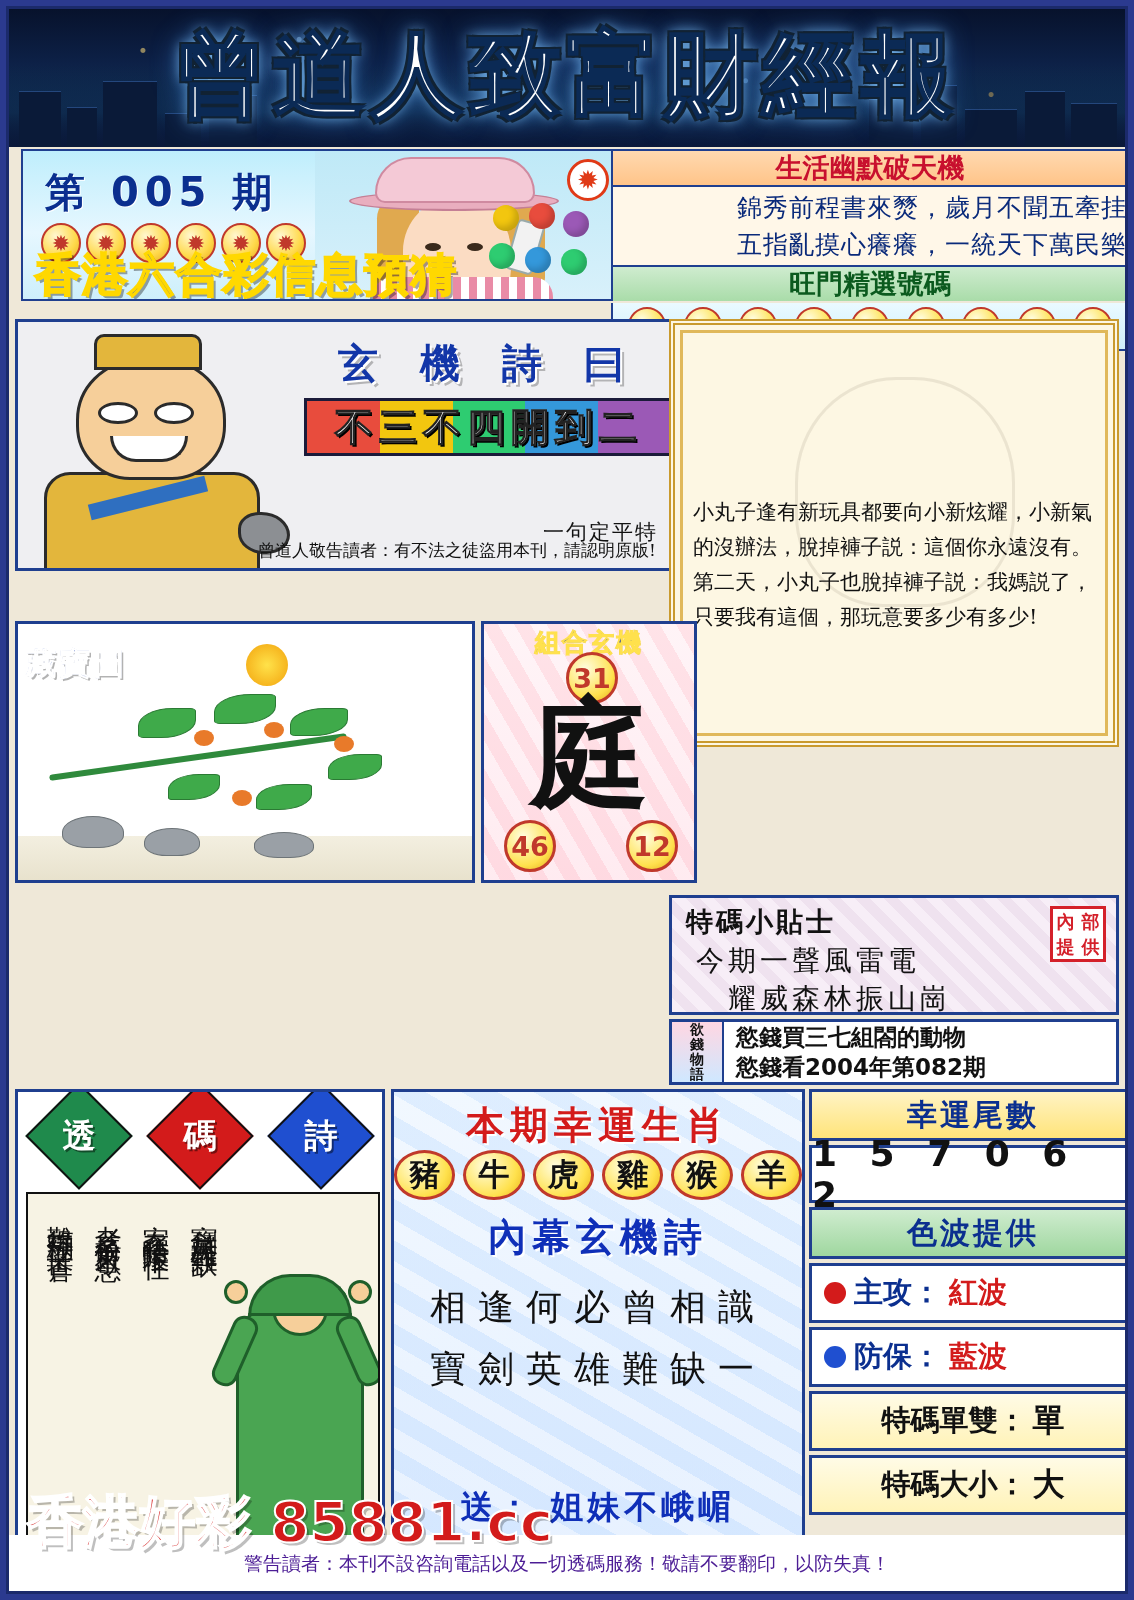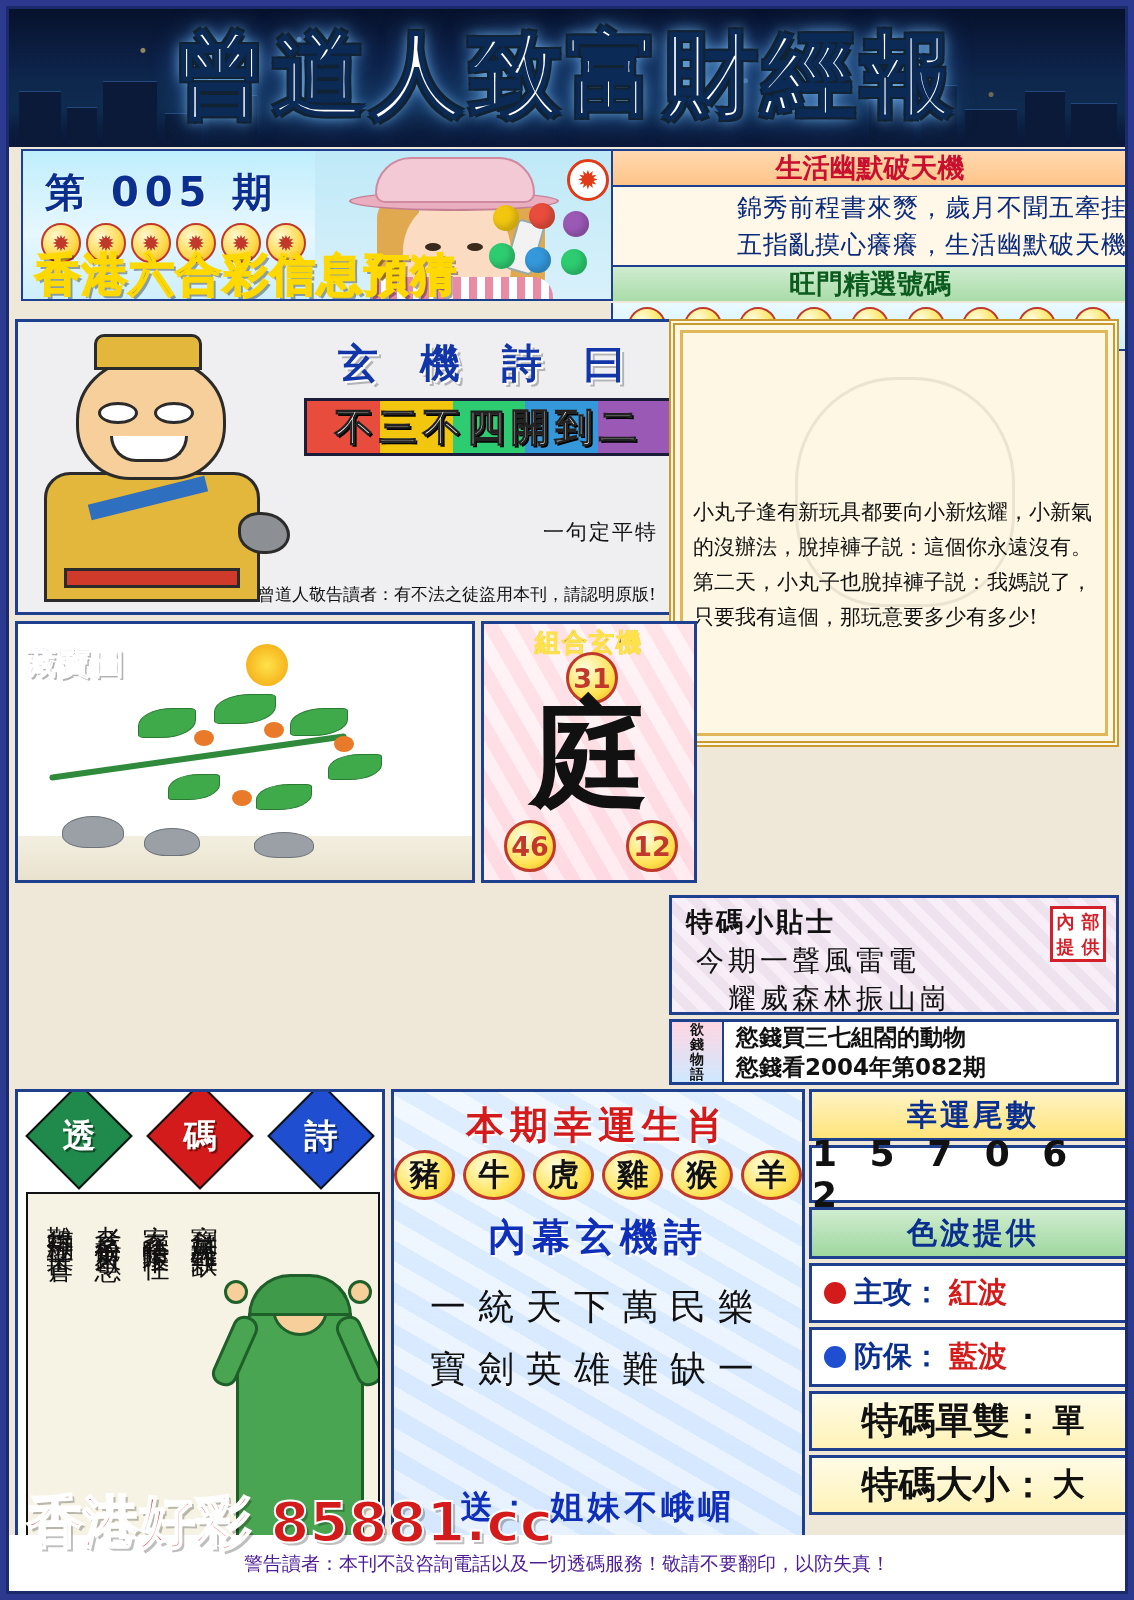--- a/index.html
+++ b/index.html
@@ -135,21 +135,21 @@
     width:38px; height:38px; border-radius:50%;
     background:radial-gradient(circle at 35% 30%, #fffde0, #ffe14d 65%, #e0a818);
     border:2px solid #c0392b; color:#c0392b; font-weight:bold; font-size:20px;
     display:flex; align-items:center; justify-content:center;
     font-family:"DejaVu Sans", sans-serif;
   }
 
   
   .row2 { position:absolute; left:0; top:310px; width:100%; height:300px; }
   .poem-box {
-    position:absolute; left:6px; top:0; width:660px; height:296px;
+    position:absolute; left:6px; top:0; width:660px; height:252px;
     border:3px solid #1f3f8f; background:#efeff2;
     overflow:hidden;
   }
   .oldman { position:absolute; left:6px; top:10px; width:260px; height:270px; }
   .om-hat { position:absolute; left:70px; top:2px; width:108px; height:36px; background:#e3b63c; border:3px solid #2b2b2b; border-radius:10px 10px 0 0; }
   .om-head { position:absolute; left:52px; top:28px; width:150px; height:120px; background:#f6cf9a; border:3px solid #2b2b2b; border-radius:60px 60px 54px 54px; }
   .om-body { position:absolute; left:20px; top:140px; width:216px; height:130px; background:#e3b63c; border:3px solid #2b2b2b; border-radius:26px 26px 0 0; }
   .om-sash { position:absolute; left:64px; top:158px; width:120px; height:16px; background:#2f6fc0; transform:rotate(-14deg); }
   .om-belt { position:absolute; left:40px; top:236px; width:176px; height:20px; background:#cf3a2b; border:3px solid #2b2b2b; }
   .om-eye { position:absolute; width:40px; height:22px; border:3px solid #2b2b2b; border-radius:50%; background:#fff; }
@@ -352,21 +352,21 @@
     font-family:"DejaVu Sans", sans-serif; font-size:30px; font-weight:bold; color:#0b2f8f; letter-spacing:3px; }
   .rc-nums { height:58px; background:#fff;
     font-family:"DejaVu Sans", sans-serif; font-size:36px; font-weight:bold; color:#111; letter-spacing:10px; }
   .rc-head2 { height:52px; background:linear-gradient(180deg,#cfeccf,#9fd79f);
     font-family:"DejaVu Sans", sans-serif; font-size:30px; font-weight:bold; color:#0b2f8f; letter-spacing:3px; }
   .rc-row { height:60px; background:#fff; justify-content:flex-start; padding-left:12px; gap:8px; }
   .rc-row .dot { width:22px; height:22px; border-radius:50%; }
   .rc-row .lbl { font-family:"DejaVu Sans", sans-serif; font-size:29px; font-weight:bold; color:#0b2f8f; }
   .rc-row .val { font-family:"DejaVu Sans", sans-serif; font-size:29px; font-weight:bold; color:#d31b1b; }
   .rc-row2 { height:60px; background:linear-gradient(180deg,#fffbe6,#fff3b8); justify-content:center; gap:6px; }
-  .rc-row2 .lbl { font-family:"DejaVu Sans", sans-serif; font-size:37px; font-weight:bold; color:#111; }
+  .rc-row2 .lbl { font-family:"DejaVu Sans", sans-serif; font-size:29px; font-weight:bold; color:#111; }
   .rc-row2 .val { font-family:"DejaVu Sans", sans-serif; font-size:32px; font-weight:bold; color:#111; }
 
   
   .footer { position:absolute; left:0; bottom:0; width:100%; height:56px; background:#ffffff; }
   .footer-note {
     position:absolute; left:0; top:16px; width:100%; text-align:center;
     font-family:"DejaVu Serif", serif; font-size:19px; color:#4c1d95;
   }
   .watermark {
     position:absolute; left:18px; bottom:30px;
@@ -436,21 +436,21 @@
 
       <div class="subtitle-band">
         <span class="subtitle-text">香港六合彩信息預猜</span>
       </div>
     </div>
 
     <div class="right-info">
       <div class="ri-head">生活幽默破天機</div>
       <div class="ri-poem">
         <div>錦秀前程書來燹，歲月不聞五牽挂</div>
-        <div>五指亂摸心癢癢，生活幽默破天機</div>
+        <div>五指亂摸心癢癢，一統天下萬民樂</div>
       </div>
       <div class="ri-head2">旺門精選號碼</div>
     </div>
 
     <div class="num-band">
       <div class="num-ball">05</div>
       <div class="num-ball">06</div>
       <div class="num-ball">13</div>
       <div class="num-ball">14</div>
       <div class="num-ball">17</div>
@@ -579,21 +579,21 @@
       <div class="zodiac-row">
         <div class="zod">豬</div>
         <div class="zod">牛</div>
         <div class="zod">虎</div>
         <div class="zod">雞</div>
         <div class="zod">猴</div>
         <div class="zod">羊</div>
       </div>
       <div class="inside-title">內幕玄機詩</div>
       <div class="inside-lines">
-        <div>一統天下萬民樂</div>
+        <div>相逢何必曾相識</div>
         <div>寶劍英雄難缺一</div>
       </div>
       <div class="send-line">送： 姐妹不峨嵋</div>
     </div>
 
     <div class="right-col">
       <div class="rc-cell rc-head">幸運尾數</div>
       <div class="rc-cell rc-nums">1 5 7 0 6 2</div>
       <div class="rc-cell rc-head2">色波提供</div>
       <div class="rc-cell rc-row">

